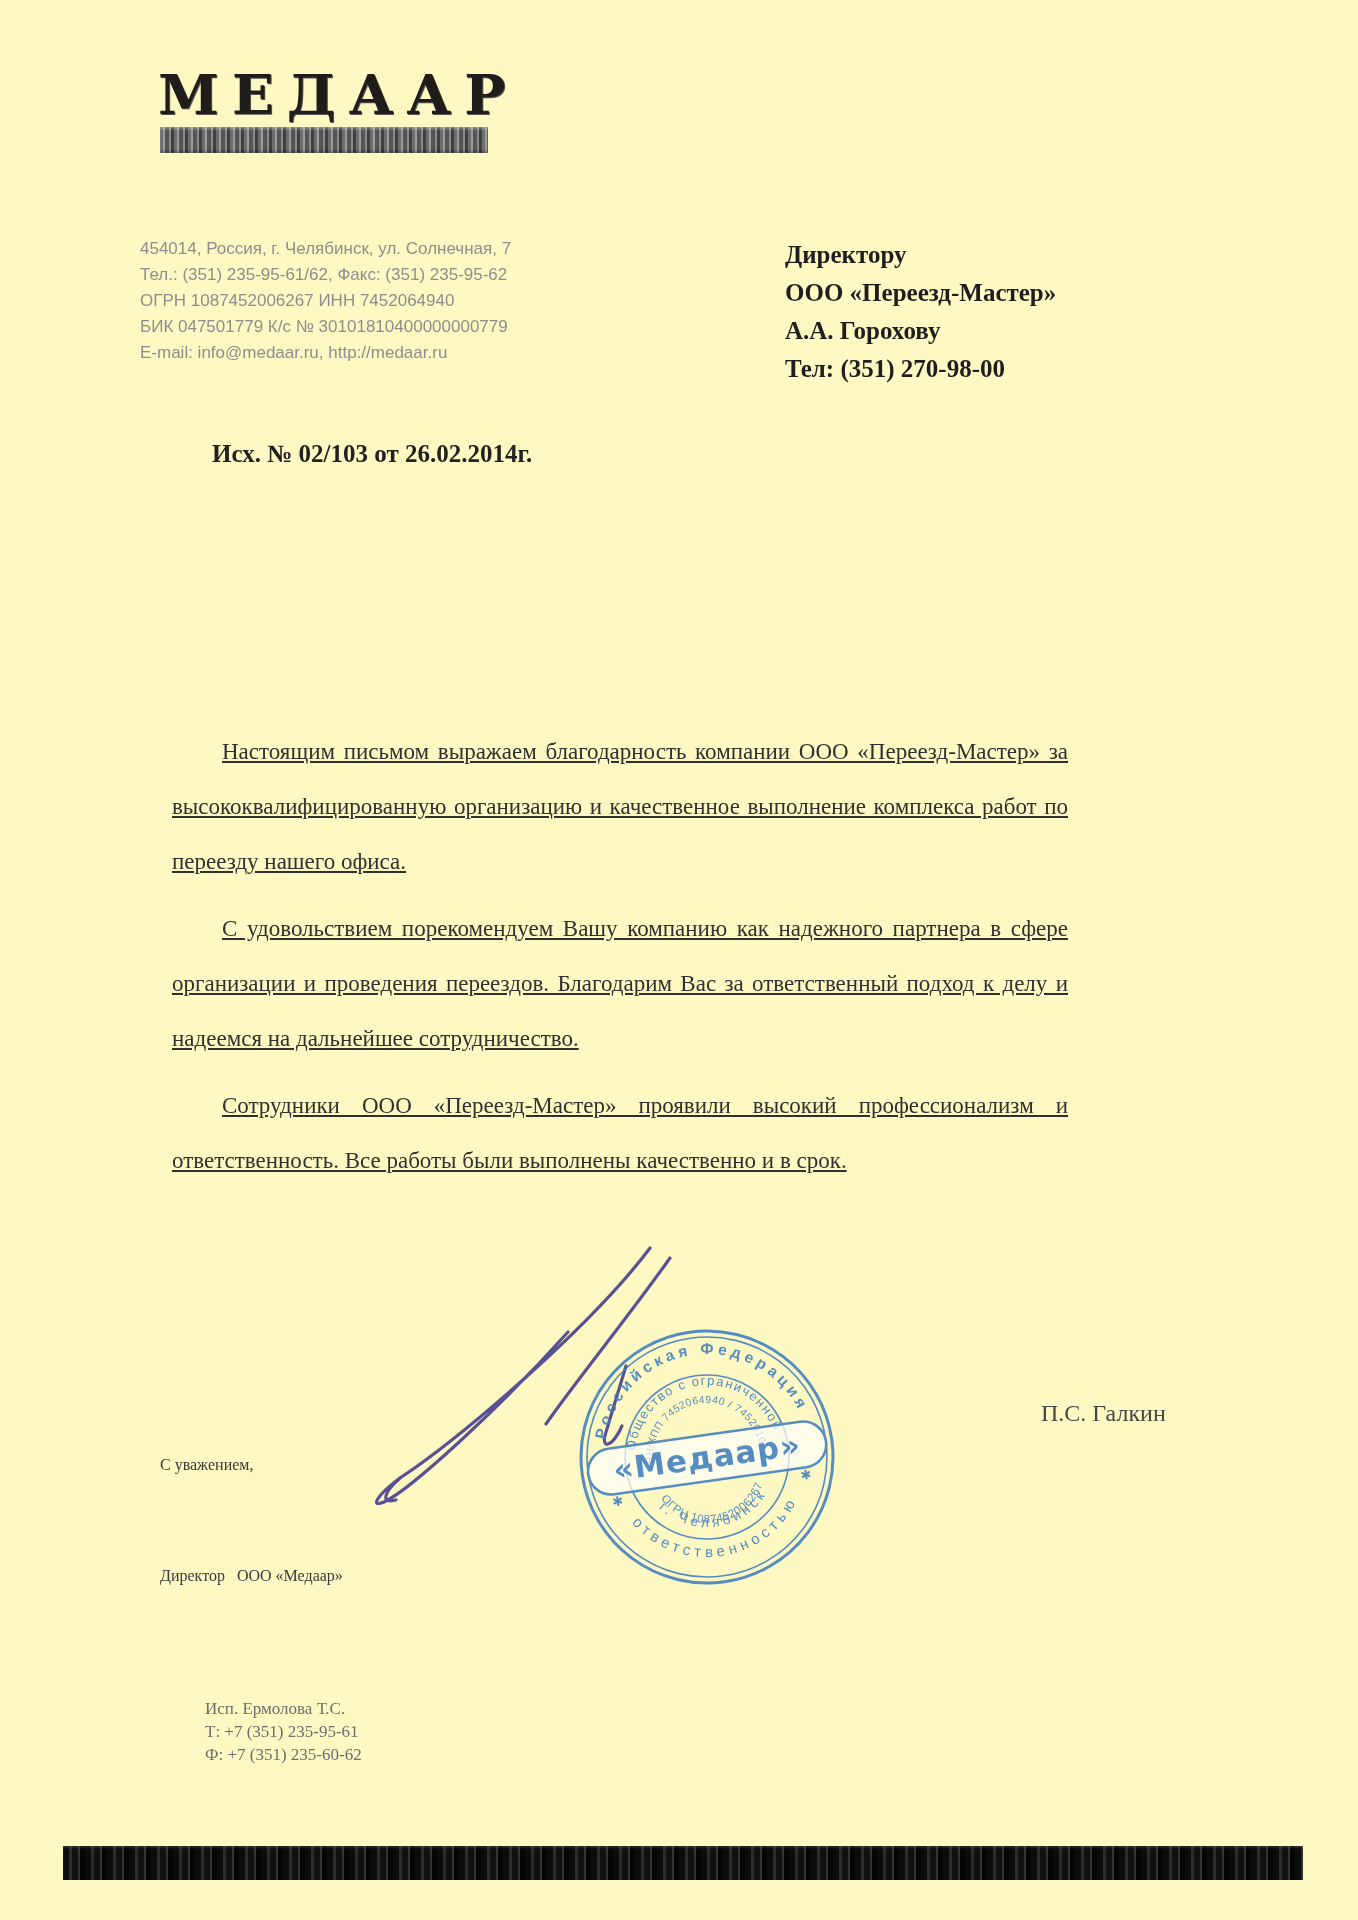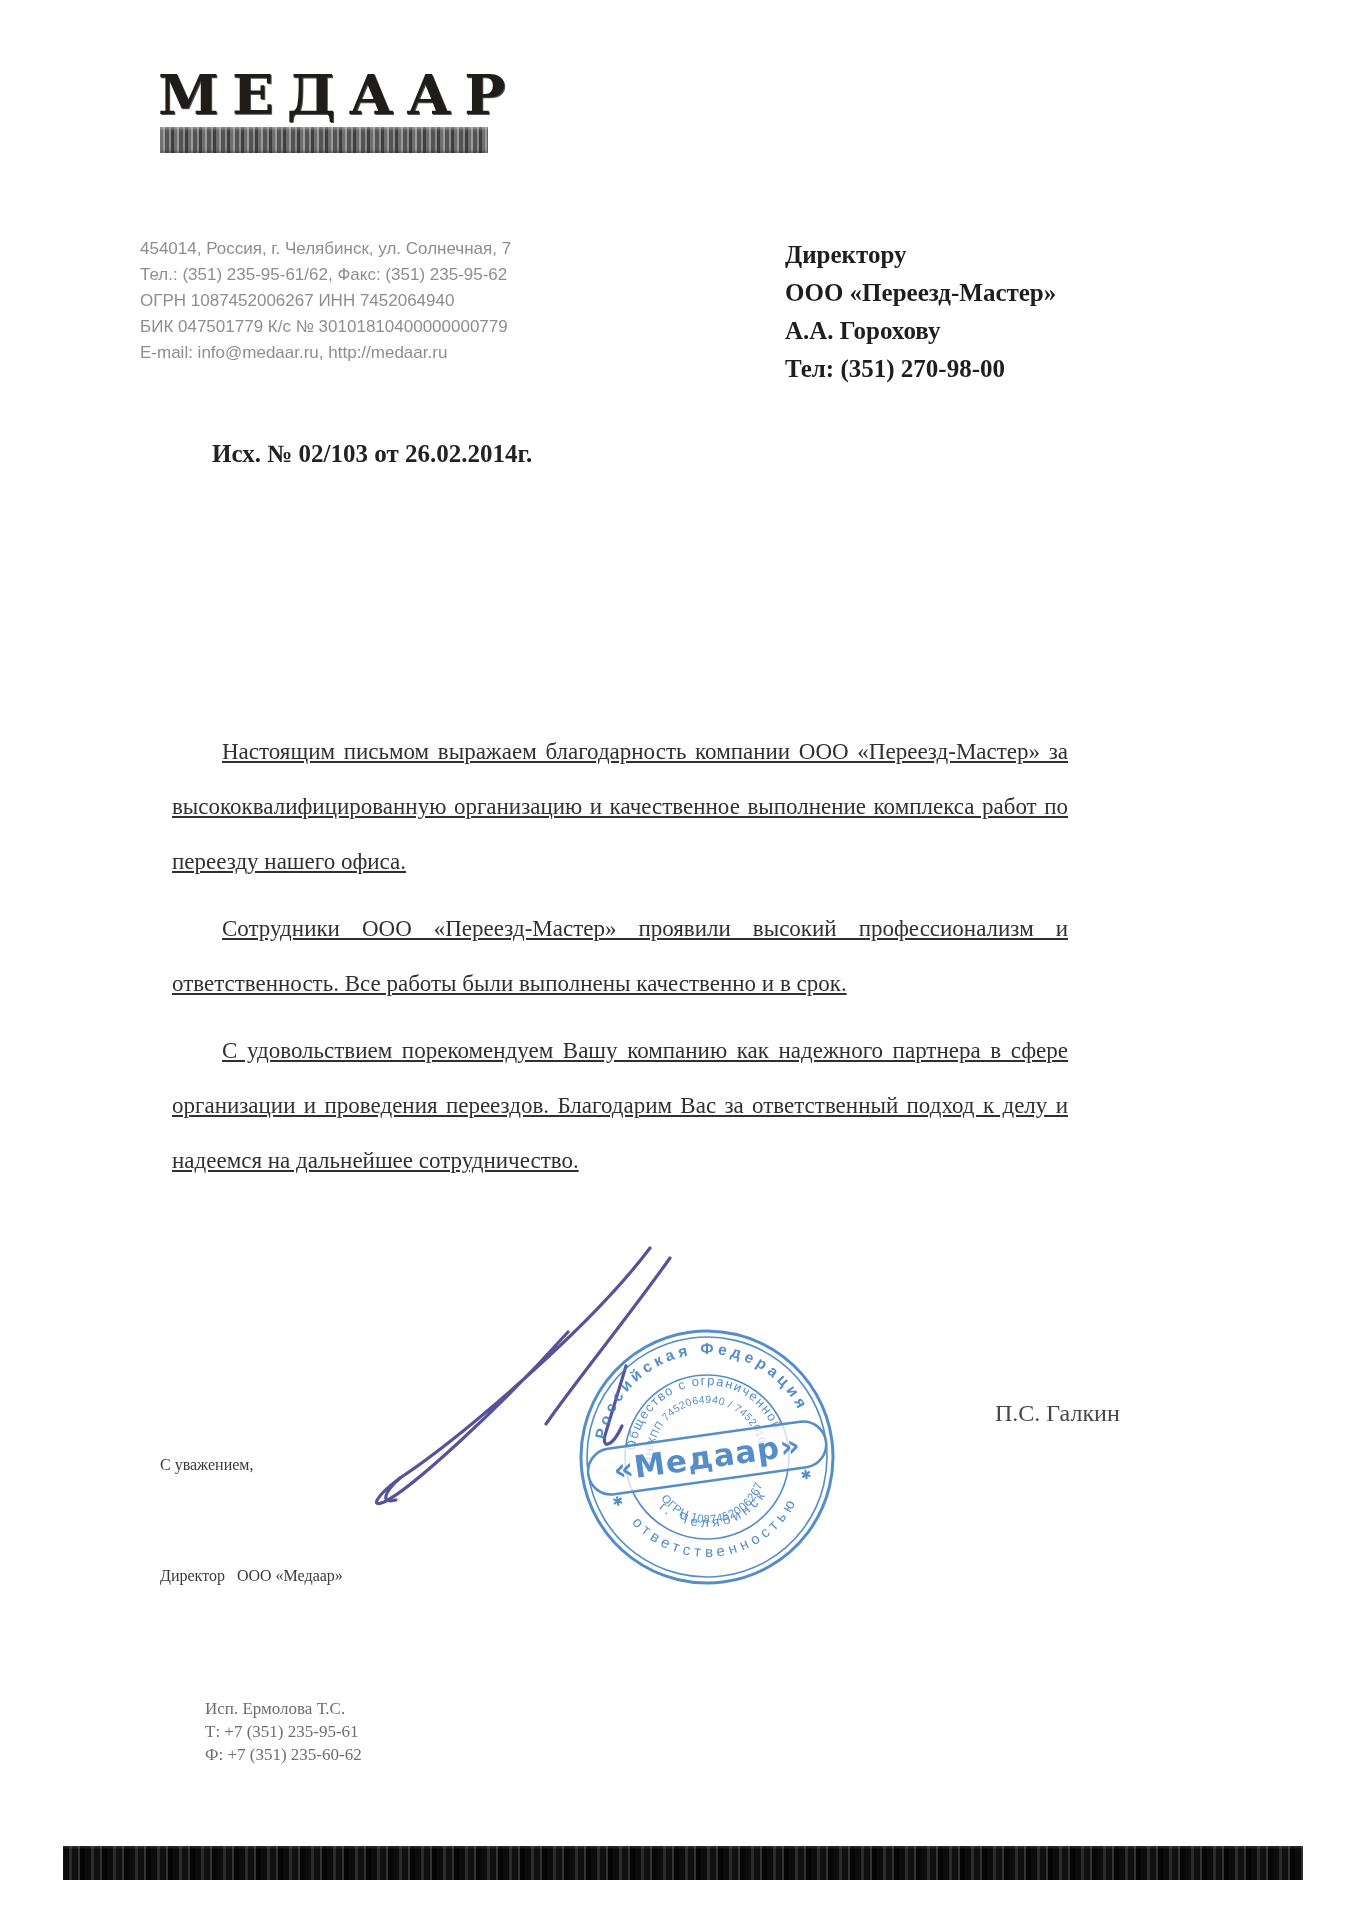--- a/index.html
+++ b/index.html
@@ -1,20 +1,20 @@
 <!DOCTYPE html>
 <html lang="ru"><head>
 <meta charset="utf-8">
 <style>
   html,body{margin:0;padding:0;background:#e9e9e9;}
   .page{
     position:relative;
     width:1358px;height:1920px;
     margin:0 auto;
-    background:#ffffff;
+    background:#fef9c3;
     overflow:hidden;
     font-family:"Liberation Serif", serif;
     color:#333;
   }
   
   .logo-text{
     position:absolute;left:158px;top:62px;
     font-family:"DejaVu Serif", serif;
     font-weight:bold;font-size:55px;letter-spacing:13px;
     color:#1f1c1a;
@@ -49,21 +49,21 @@
     font-size:23px;line-height:55px;color:#303030;
     text-align:justify;
   }
   .body-text p{margin:12px;text-indent:50px;text-decoration:underline;}
   
   .closing-block{
     position:absolute;left:160px;top:1372px;
     font-size:16px;line-height:37px;color:#3a3a3a;white-space:pre;
   }
   .signer-name{
-    position:absolute;left:995px;top:1400px;
+    position:absolute;left:1041px;top:1400px;
     font-size:24px;color:#474747;
   }
   .signature-svg{position:absolute;left:340px;top:1200px;width:380px;height:330px;}
   .stamp-wrap{position:absolute;left:575px;top:1325px;width:264px;height:264px;opacity:.88;}
   
   .footer-block{
     position:absolute;left:205px;top:1697px;
     font-size:17px;line-height:23px;color:#6e6e6e;
   }
   .bottom-bar{
@@ -94,22 +94,22 @@
       <div>ООО «Переезд-Мастер»</div>
       <div>А.А. Горохову</div>
       <div>Тел: (351) 270-98-00</div>
     </div>
 
   <div class="ref-line">Исх. № 02/103 от 26.02.2014г.</div>
 
 
   <div class="body-text">
       <p>Настоящим письмом выражаем благодарность компании ООО «Переезд-Мастер» за высококвалифицированную организацию и качественное выполнение комплекса работ по переезду нашего офиса.</p>
+      <p>С удовольствием порекомендуем Вашу компанию как надежного партнера в сфере организации и проведения переездов. Благодарим Вас за ответственный подход к делу и надеемся на дальнейшее сотрудничество.</p>
       <p>Сотрудники ООО «Переезд-Мастер» проявили высокий профессионализм и ответственность. Все работы были выполнены качественно и в срок.</p>
-      <p>С удовольствием порекомендуем Вашу компанию как надежного партнера в сфере организации и проведения переездов. Благодарим Вас за ответственный подход к делу и надеемся на дальнейшее сотрудничество.</p>
     </div>
 
   <svg class="signature-svg" viewBox="0 0 380 330" fill="none">
     <g stroke="#47408f" stroke-width="3.2" stroke-linecap="round" opacity="0.9">
       <path d="M 310 48 C 250 128, 120 238, 60 278 C 36 296, 30 308, 44 302 C 70 290, 160 208, 228 132"></path>
       <path d="M 330 58 C 286 120, 232 186, 206 224"></path>
       <path d="M 286 166 L 266 232 C 260 250, 272 248, 282 226"></path>
       <path d="M 60 278 C 44 292, 40 304, 56 300"></path>
     </g>
   </svg>

